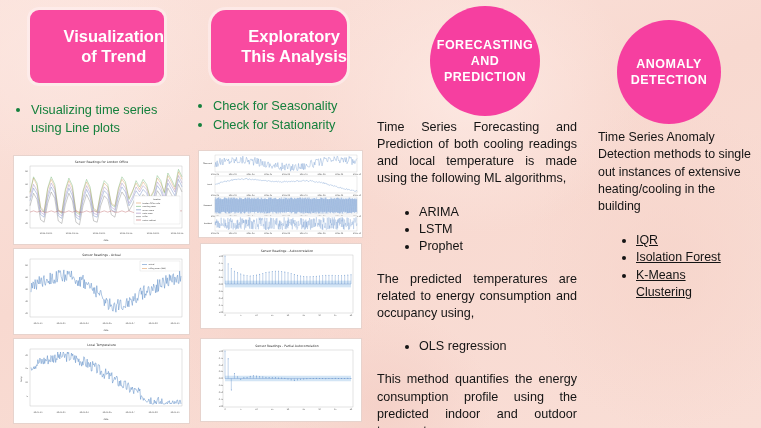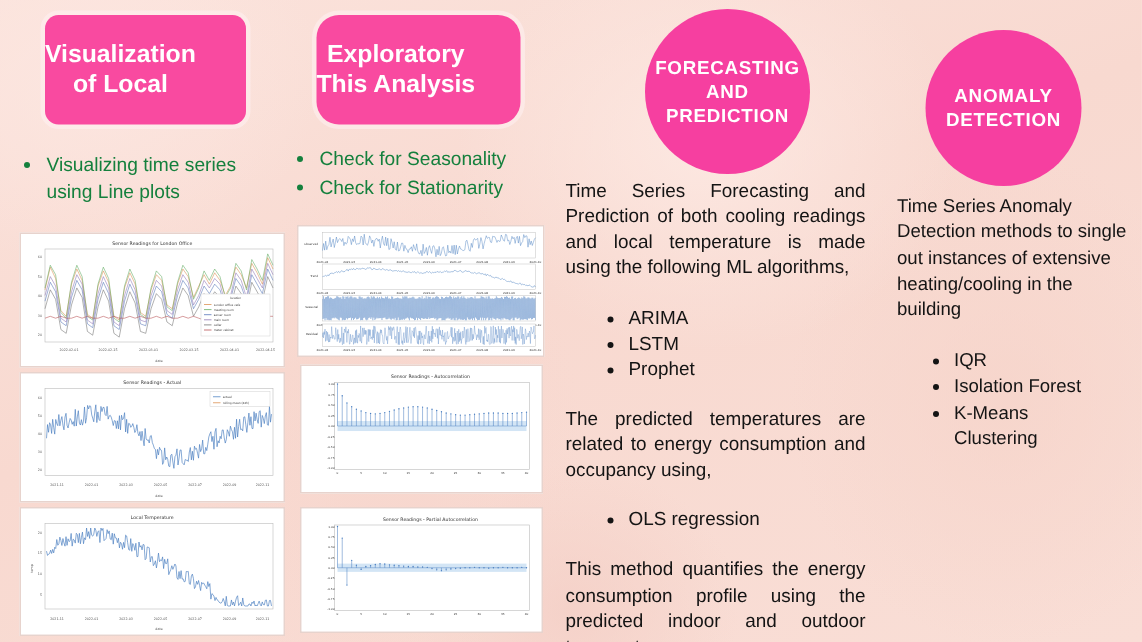--- a/index.html
+++ b/index.html
@@ -17,21 +17,21 @@
       radial-gradient(ellipse 240px 200px at 62% 22%, rgba(253,233,227,.9), rgba(253,233,227,0) 70%),
       radial-gradient(ellipse 200px 230px at 88% 62%, rgba(246,212,202,.8), rgba(246,212,202,0) 72%),
       radial-gradient(ellipse 160px 140px at 50% 95%, rgba(243,205,196,.7), rgba(243,205,196,0) 70%),
       linear-gradient(160deg,#fbe3dc 0%,#f8d9d0 45%,#f9ded6 100%);
     pointer-events:none;}
   .canvas{position:absolute;inset:0;}
 
   
   .hdr-box{
     position:absolute;background:#f94aa0;border-radius:9px;
-    display:flex;align-items:center;justify-content:flex-start;
+    display:flex;align-items:center;justify-content:flex-end;
     color:#fff;font-weight:bold;text-align:center;line-height:1.18;
     box-shadow:0 0 0 3px rgba(255,240,243,.55);
   }
   #hdr1{left:30px;top:10px;width:134px;height:73px;font-size:16.5px;}
   #hdr2{left:211px;top:10px;width:136px;height:73px;font-size:16.5px;border-radius:15px;}
   .hdr-circle{
     position:absolute;background:#f63fa0;border-radius:50%;
     display:flex;align-items:center;justify-content:center;
     color:#fff;font-weight:bold;text-align:center;line-height:1.3;
     letter-spacing:.5px;
@@ -46,21 +46,21 @@
   .bl ul{margin:0;padding-left:17px;}
   .bl li{margin:0 0 1px 0;}
 
   
   .para{position:absolute;color:#141414;}
   #col3{left:377px;top:119px;width:200px;font-size:12.6px;line-height:1.36;text-align:justify;}
   #col4{left:598px;top:129px;width:160px;font-size:12.4px;line-height:1.40;}
   .para p{margin:0;}
   .para ul{margin:16px;padding-left:26px;}
   .para li{margin:0;}
-  #col4 ul{padding-left:22px;}
+  #col4 ul{padding-left:22px;text-decoration:underline;}
 
   
   .chart{position:absolute;background:#fff;border:1px solid #e7d3cd;overflow:hidden;}
   .chart svg{display:block;}
   .ct{font-size:3.1px;fill:#333;font-family:"DejaVu Sans",sans-serif;}
   .axs{font-size:2.2px;fill:#555;font-family:"DejaVu Sans",sans-serif;}
   .lg{font-size:1.9px;fill:#333;font-family:"DejaVu Sans",sans-serif;}
 
   #c1{left:13px;top:155px;width:175px;height:88px;}
   #c2{left:13px;top:248px;width:175px;height:85px;}
@@ -72,21 +72,21 @@
 </head>
 <body>
 
 <div class="bg-wash"></div>
 
 <div class="canvas">
 
   <div class="hdr-box" id="hdr1">
     <div>
       <div>Visualization</div>
-      <div>of Local</div>
+      <div>of Trend</div>
     </div>
   </div>
 
   <div class="hdr-box" id="hdr2">
     <div>
       <div>Exploratory</div>
       <div>This Analysis</div>
     </div>
   </div>
 

